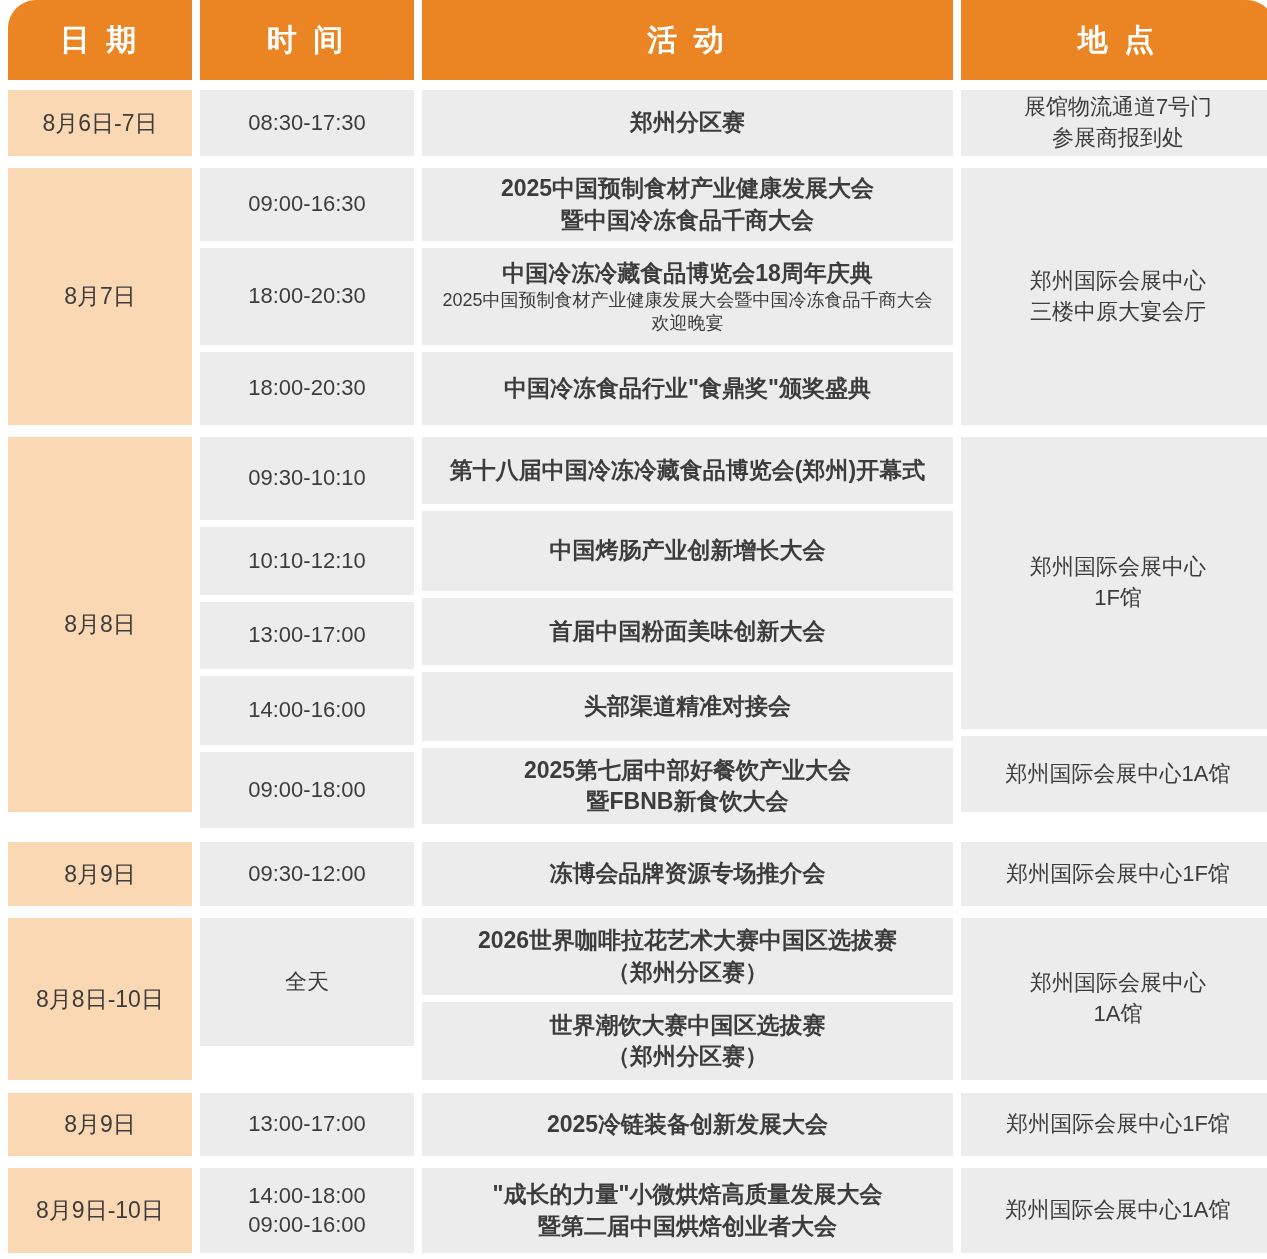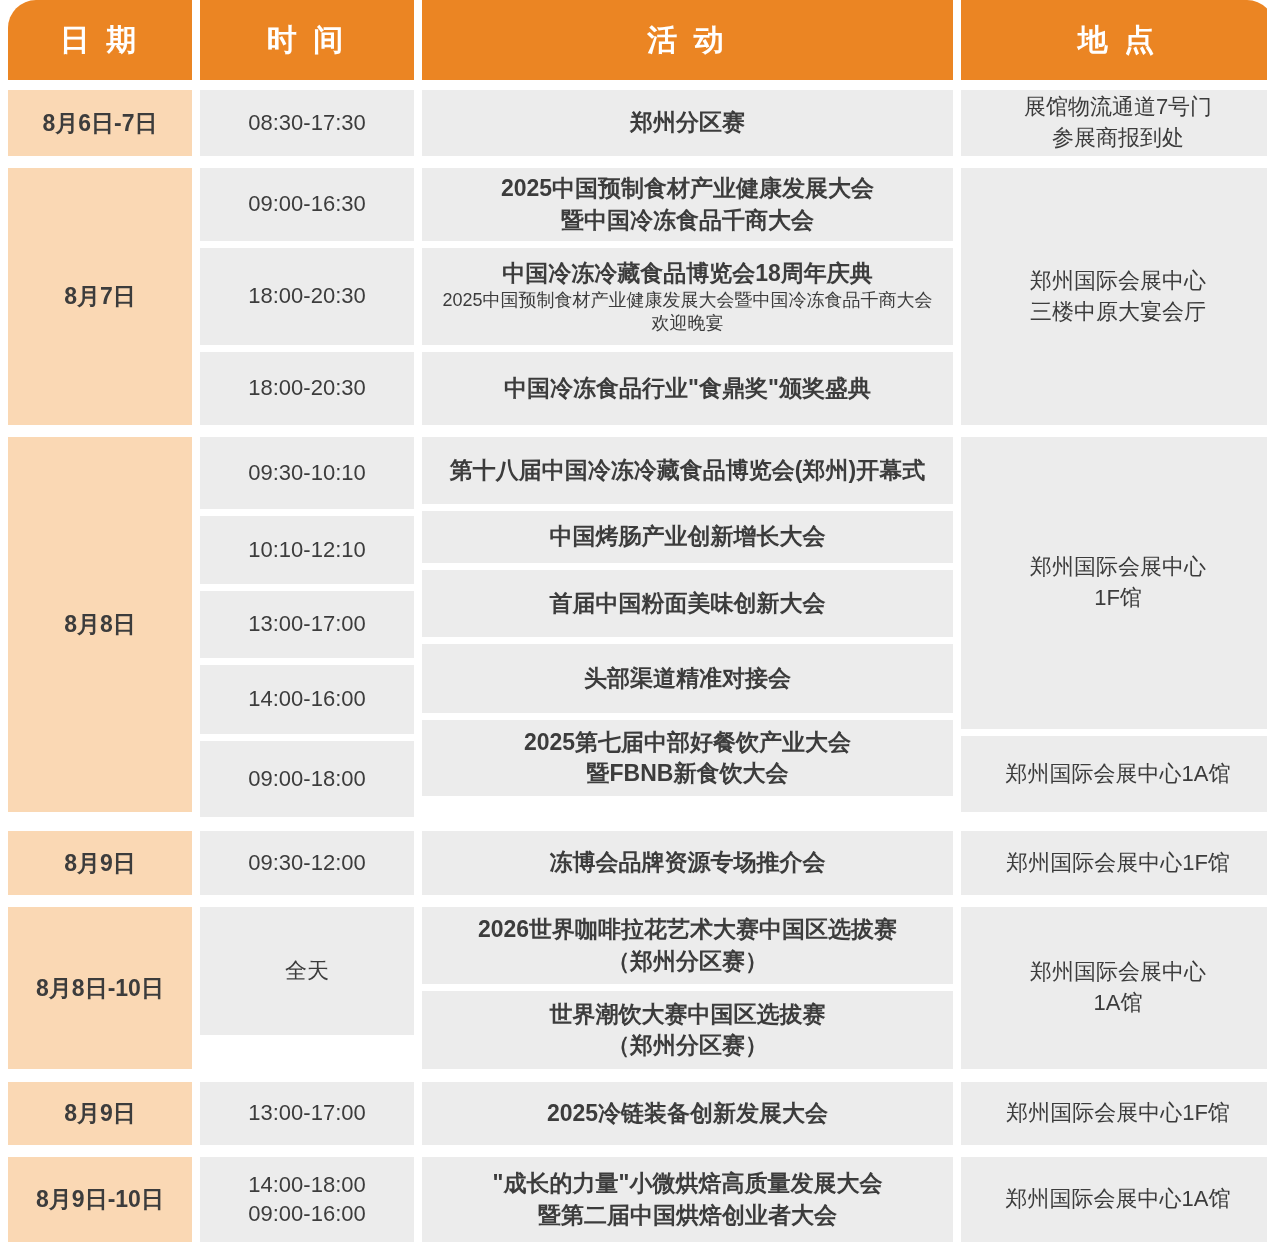--- a/index.html
+++ b/index.html
@@ -27,21 +27,21 @@
   .group{display:flex;gap:8px;margin-bottom:12px;}
   .col{display:flex;flex-direction:column;gap:7px;}
   .cell{
     background:var(--cell-bg);
     display:flex;flex-direction:column;align-items:center;justify-content:center;
     text-align:center;white-space:pre-line;box-sizing:border-box;padding:2px 6px;
   }
   .date-cell{
     background:var(--date-bg);
     display:flex;align-items:center;justify-content:center;text-align:center;
-    font-size:23px;font-weight:bold;white-space:pre-line;box-sizing:border-box;
+    font-size:23px;font-weight:normal;white-space:pre-line;box-sizing:border-box;
   }
   .time-cell{font-size:22px;line-height:1.3;}
   .activity-cell{font-size:23px;font-weight:bold;line-height:1.35;}
   .activity-sub{font-size:18px;font-weight:normal;line-height:1.3;margin-top:0;}
   .location-cell{font-size:22px;font-weight:normal;line-height:1.4;}
 </style>
 </head>
 <body>
 
 <div class="table">
@@ -86,29 +86,29 @@
     </div>
     <div class="col c-location">
       <div class="cell location-cell" style="height:257px">郑州国际会展中心
 三楼中原大宴会厅</div>
     </div>
   </div>
 
   <div class="group" style="margin-bottom:14px">
     <div class="date-cell c-date" style="height:375px">8月8日</div>
     <div class="col c-time">
-      <div class="cell time-cell" style="height:72px">09:30-10:10</div>
+      <div class="cell time-cell" style="height:83px">09:30-10:10</div>
       <div class="cell time-cell" style="height:68px">10:10-12:10</div>
       <div class="cell time-cell" style="height:67px">13:00-17:00</div>
       <div class="cell time-cell" style="height:69px">14:00-16:00</div>
       <div class="cell time-cell" style="height:76px">09:00-18:00</div>
     </div>
     <div class="col c-activity">
       <div class="cell activity-cell" style="height:67px">第十八届中国冷冻冷藏食品博览会(郑州)开幕式</div>
-      <div class="cell activity-cell" style="height:52px">中国烤肠产业创新增长大会</div>
+      <div class="cell activity-cell" style="height:80px">中国烤肠产业创新增长大会</div>
       <div class="cell activity-cell" style="height:67px">首届中国粉面美味创新大会</div>
       <div class="cell activity-cell" style="height:69px">头部渠道精准对接会</div>
       <div class="cell activity-cell" style="height:76px">2025第七届中部好餐饮产业大会
 暨FBNB新食饮大会</div>
     </div>
     <div class="col c-location">
       <div class="cell location-cell" style="height:292px">郑州国际会展中心
 1F馆</div>
       <div class="cell location-cell" style="height:76px">郑州国际会展中心1A馆</div>
     </div>

